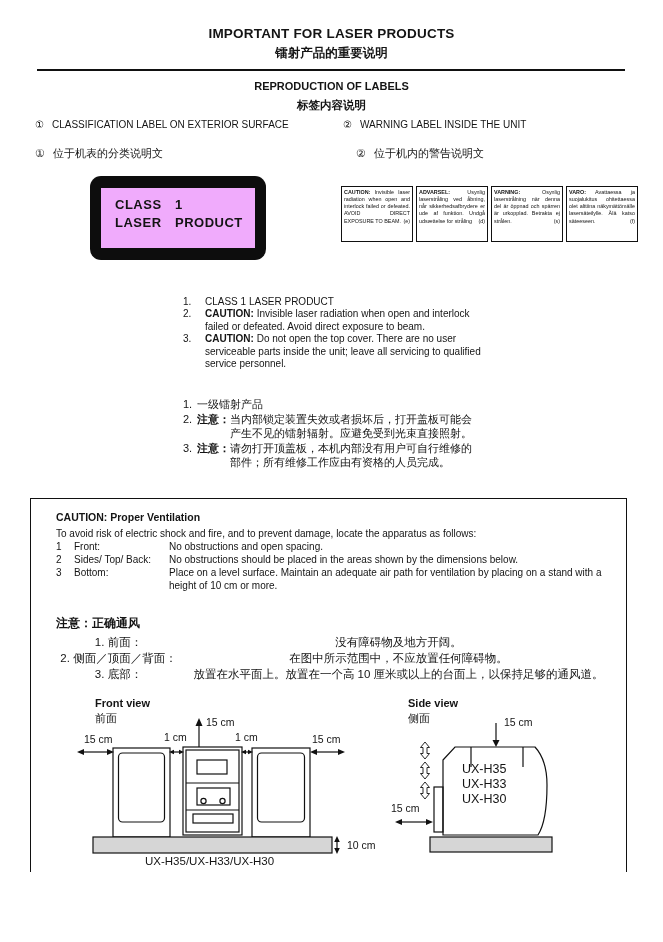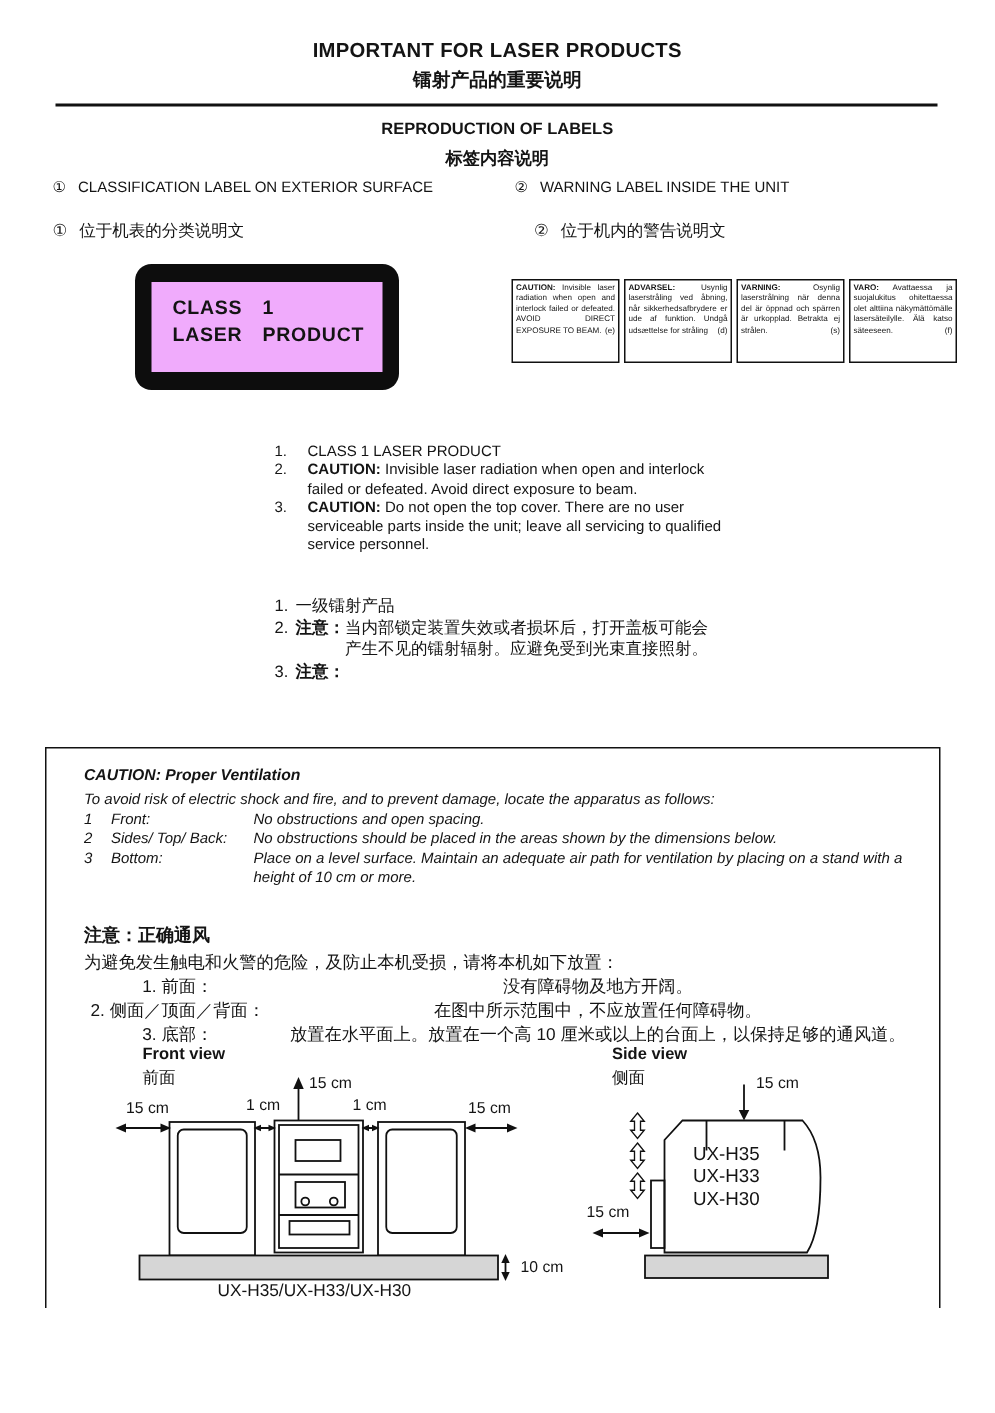--- a/index.html
+++ b/index.html
@@ -30,21 +30,21 @@
   
   .notes-en{left:183px;top:296px;width:305px;font-size:10px;line-height:12.4px;}
   .note-row{display:flex;}
   .note-num{width:22px;flex:none;}
   .notes-zh{left:183px;top:397px;width:300px;font-size:11px;line-height:14.6px;}
   .note-zh-num{width:14px;flex:none;}
   .note-zh-kw{flex:none;font-weight:bold;}
   .note-zh-txt{width:247px;}
   
   .vent-box{left:30px;top:498px;width:595px;height:385px;border:1.5px solid #111;}
-  .vent-en{position:absolute;left:25px;top:12px;width:555px;font-size:10px;line-height:13px;font-style:italic;}
+  .vent-en{position:absolute;left:25px;top:12px;width:555px;font-size:10px;line-height:13px;}
   .vent-head{font-weight:bold;font-size:10.5px;margin-bottom:3px;}
   .vent-item{display:grid;grid-template-columns:18px 95px 1fr;}
   .vent-zh{position:absolute;left:25px;top:116px;width:560px;font-size:11.5px;line-height:16px;}
   .vent-head-zh{font-weight:bold;font-size:12px;margin-bottom:3px;}
   .vent-item-zh{display:grid;grid-template-columns:125px 1fr;text-align:center;}
   
   .dia-label{font-size:11px;font-weight:bold;white-space:nowrap;}
   .dia-label-zh{font-size:11px;white-space:nowrap;}
   .dim{font-size:10.5px;white-space:nowrap;}
   .caption{font-size:11.5px;white-space:nowrap;}
@@ -127,20 +127,21 @@
       <span>一级镭射产品</span>
     </div>
     <div class="note-row">
       <span class="note-zh-num">2.</span>
       <span class="note-zh-kw">注意：</span>
       <span class="note-zh-txt">当内部锁定装置失效或者损坏后，打开盖板可能会产生不见的镭射辐射。应避免受到光束直接照射。</span>
     </div>
     <div class="note-row">
       <span class="note-zh-num">3.</span>
       <span class="note-zh-kw">注意：</span>
+      <span class="note-zh-txt">请勿打开顶盖板，本机内部没有用户可自行维修的部件；所有维修工作应由有资格的人员完成。</span>
     </div>
   </div>
 
   <div class="abs vent-box">
     <div class="vent-en">
       <div class="vent-head">CAUTION: Proper Ventilation</div>
       <div>To avoid risk of electric shock and fire, and to prevent damage, locate the apparatus as follows:</div>
       <div class="vent-item">
         <span>1</span>
         <span>Front:</span>
@@ -152,21 +153,20 @@
         <span>No obstructions should be placed in the areas shown by the dimensions below.</span>
       </div>
       <div class="vent-item">
         <span>3</span>
         <span>Bottom:</span>
         <span>Place on a level surface. Maintain an adequate air path for ventilation by placing on a stand with a height of 10 cm or more.</span>
       </div>
     </div>
     <div class="vent-zh">
       <div class="vent-head-zh">注意：正确通风</div>
-      <div>为避免发生触电和火警的危险，及防止本机受损，请将本机如下放置：</div>
       <div class="vent-item-zh">
         <span><span>1.</span> <span>前面：</span></span>
         <span>没有障碍物及地方开阔。</span>
       </div>
       <div class="vent-item-zh">
         <span><span>2.</span> <span>侧面／顶面／背面：</span></span>
         <span>在图中所示范围中，不应放置任何障碍物。</span>
       </div>
       <div class="vent-item-zh">
         <span><span>3.</span> <span>底部：</span></span>

